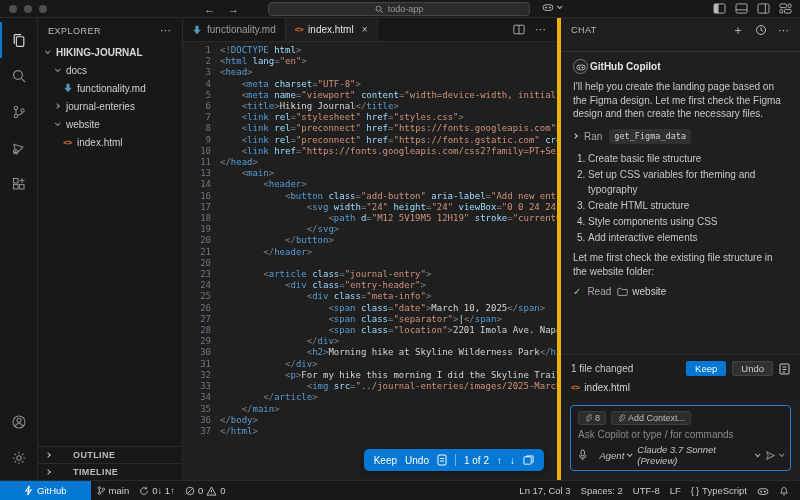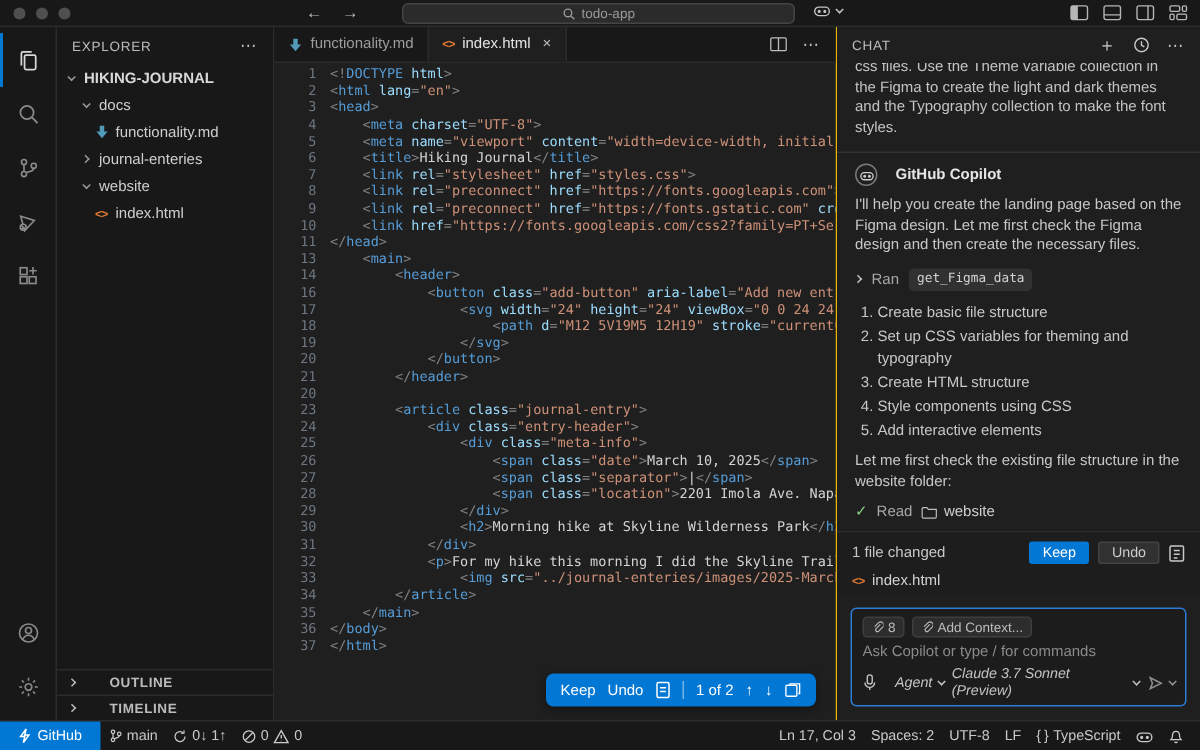--- a/index.html
+++ b/index.html
@@ -70,29 +70,29 @@
   .tk-p { color:#808080; } .tk-t { color:#569cd6; } .tk-a { color:#9cdcfe; }
   .tk-s { color:#ce9178; } .tk-w { color:#d4d4d4; }
 
   .inline-toolbar { position:absolute; right:13px; bottom:9px; height:22px; background:#0277d4;
                     border-radius:5px; display:flex; align-items:center; gap:8px; padding:0 10px;
                     color:#fff; font-size:10px; box-shadow:0 2px 6px rgba(0,0,0,.4); }
   .it-sep { width:1px; height:12px; background:rgba(255,255,255,.45); }
   .it-btn { cursor:pointer; }
 
   
-  .chat { width:243px; flex:0 0 243px; background:#1f1f1f; border-left:1px solid #eab308;
+  .chat { width:243px; flex:0 0 243px; background:#1f1f1f; border-left:4px solid #eab308;
           display:flex; flex-direction:column; font-size:10px; }
   .chat-header { height:24px; flex:0 0 24px; display:flex; align-items:center; padding:0 10px; }
   .chat-title { font-size:9px; letter-spacing:.5px; color:#bcbcbc; }
   .chat-header-icons { margin-left:auto; display:flex; gap:11px; align-items:center; color:#c9c9c9; font-size:12px; }
   .chat-body { flex:1; overflow:hidden; padding:0 12px; line-height:13.5px; color:#c7c7c7; }
   .user-msg { color:#c3c3c3; margin-top:-4px; }
   .chat-divider { border-top:1px solid #333; margin:9px -12px 7px; }
-  .copilot-row { display:flex; align-items:center; gap:12px; color:#e6e6e6; font-weight:bold; margin:2px 0 6px; }
+  .copilot-row { display:flex; align-items:center; gap:2px; color:#e6e6e6; font-weight:bold; margin:2px 0 6px; }
   .copilot-avatar { width:15px; height:15px; border-radius:50%; border:1px solid #7a7a7a;
                     display:flex; align-items:center; justify-content:center; color:#cfcfcf; }
   .chat-p { margin:5px 0; }
   .ran-row { display:flex; align-items:center; gap:7px; margin:8px 0; color:#c7c7c7; }
   .code-chip { font-family:"DejaVu Sans Mono",monospace; font-size:8.5px; background:#313131;
                color:#d2d2d2; padding:1px 5px; border-radius:3px; }
   .steps { margin:4px 0 6px; padding-left:15px; }
   .steps li { margin:1.5px 0; line-height:14.5px; }
   .read-row { display:flex; align-items:center; gap:6px; margin:7px 0; }
   .check { color:#89d185; font-size:10px; }
@@ -118,21 +118,21 @@
   .ask-input::placeholder { color:#8a8a8a; }
   .controls-row { display:flex; align-items:center; gap:6px; color:#c3c3c3;font-style:italic; }
   .ctrl-spacer { flex:1; }
   .ctrl-item { display:flex; align-items:center; gap:3px; font-size:9.5px; cursor:pointer; }
   .send-group { display:flex; align-items:center; gap:3px; color:#8f8f8f; }
 
   
   .statusbar { height:20px; flex:0 0 20px; background:#181818; border-top:1px solid #2b2b2b;
                display:flex; align-items:center; font-size:9.5px; color:#c9c9c9; }
   .sb-remote { background:#0078d4; color:#fff; height:100%; display:flex; align-items:center;
-               gap:4px; padding:0 12px; cursor:pointer; }
+               gap:4px; padding:0 24px; cursor:pointer; }
   .sb-item { display:flex; align-items:center; gap:3px; padding:0 5px; cursor:pointer; }
   .sb-right { margin-left:auto; display:flex; align-items:center; padding-right:6px; }
   svg.ic { display:block; }
 </style>
 </head>
 <body>
 
 <div class="app">
 
   <div class="titlebar">
@@ -378,21 +378,20 @@
           <span>＋</span>
           <svg class="ic" width="12" height="12" viewBox="0 0 14 14" fill="none" stroke="currentColor" stroke-width="1.1">
               <circle cx="7" cy="7" r="5.2"></circle>
               <path d="M7 4v3.2l2.2 1.3"></path>
             </svg>
           <span class="dots">⋯</span>
         </div>
       </div>
 
       <div class="chat-body">
-        <div class="user-msg">css files. Use the Theme variable collection in the Figma to create the light and dark themes and the Typography collection to make the font styles.</div>
         <div class="chat-divider"></div>
 
         <div class="copilot-row">
           <span class="copilot-avatar">
             <svg class="ic" width="10" height="8" viewBox="0 0 16 12" fill="none" stroke="currentColor" stroke-width="1.4">
                 <rect x="1.5" y="3" width="13" height="7.5" rx="3.7"></rect>
                 <circle cx="5.5" cy="6.8" r="0.9" fill="currentColor"></circle>
                 <circle cx="10.5" cy="6.8" r="0.9" fill="currentColor"></circle>
               </svg>
           </span>

